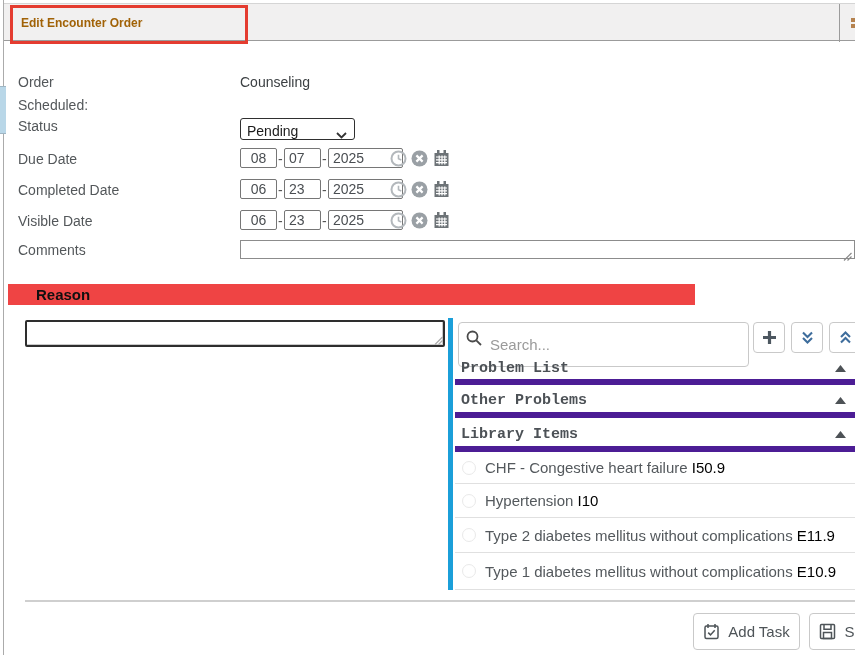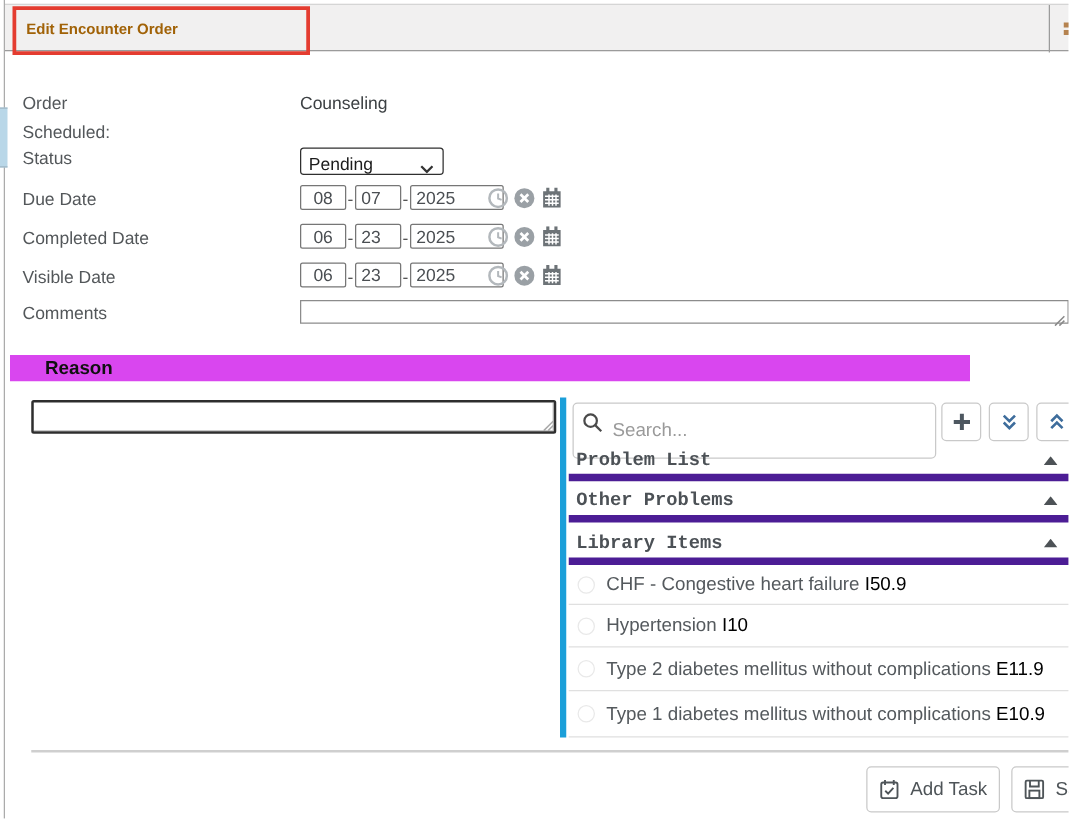--- a/index.html
+++ b/index.html
@@ -37,21 +37,21 @@
   .dash-2 { left:322px; }
   .icon-btn { position:absolute; width:17px; height:17px; cursor:pointer; }
   .ic-clock { left:390px; }
   .ic-clear { left:411px; }
   .ic-cal   { left:433px; }
 
   .comments-input { position:absolute; left:240px; top:240px; width:615px; height:19px; border:1px solid #8c8c8c; resize:none; overflow:hidden; font-family:"Liberation Sans",sans-serif; font-size:13px; padding:1px 4px; }
   .grip { position:absolute; pointer-events:none; }
 
   
-  .reason-band { position:absolute; left:8px; top:284px; width:768px; height:21px; background:#d946ef; }
+  .reason-band { position:absolute; left:8px; top:284px; width:687px; height:21px; background:#ef4444; }
   .reason-title { position:absolute; left:28px; top:0; line-height:21px; font-size:15px; font-weight:bold; color:#101010; }
   .reason-textarea { position:absolute; left:25px; top:320px; width:420px; height:27px; border:2px solid #2e2e2e; border-radius:2px; resize:none; overflow:hidden; font-family:"Liberation Sans",sans-serif; font-size:13px; padding:2px 4px; box-shadow:inset -1px -1px 0 #c9c9c9; }
 
   .blue-bar { position:absolute; left:448px; top:318px; width:5px; height:272px; background:#1b9fd9; }
 
   .search-input { position:absolute; left:458px; top:322px; width:291px; height:45px; border:1px solid #c9c9c9; border-radius:4px; font-family:"Liberation Sans",sans-serif; font-size:15px; color:#3c4043; padding:0 8px 0 31px; }
   .search-input::placeholder { color:#9a9a9a; opacity:1; }
   .search-icon-wrap { position:absolute; left:466px; top:330px; width:16px; height:16px; pointer-events:none; }
   .tool-btn { position:absolute; top:322px; width:32px; height:31px; background:#fff; border:1px solid #c9c9c9; border-radius:4px; display:flex; align-items:center; justify-content:center; cursor:pointer; }
   .btn-plus { left:753px; }

